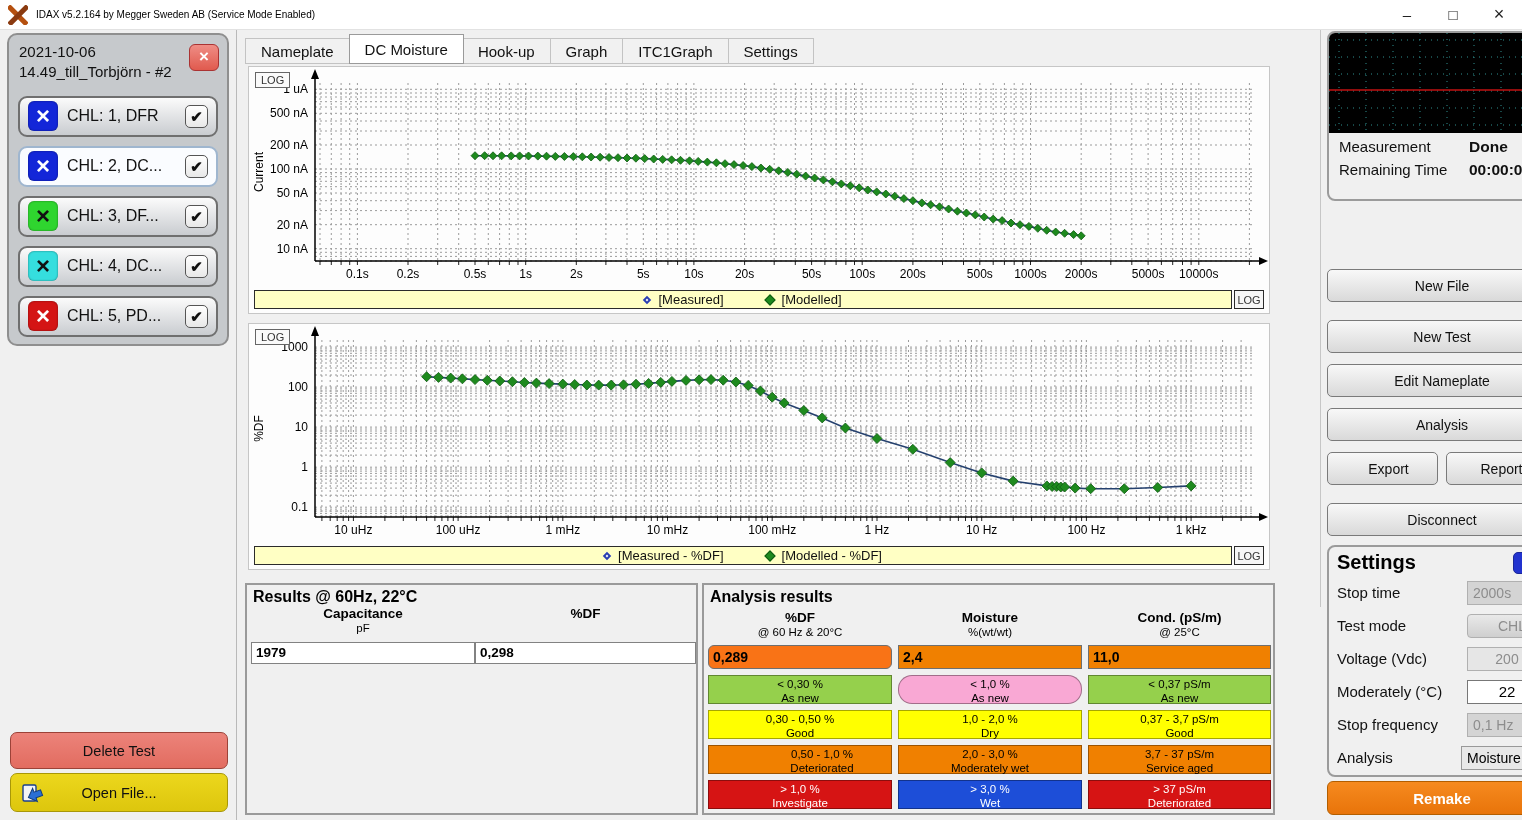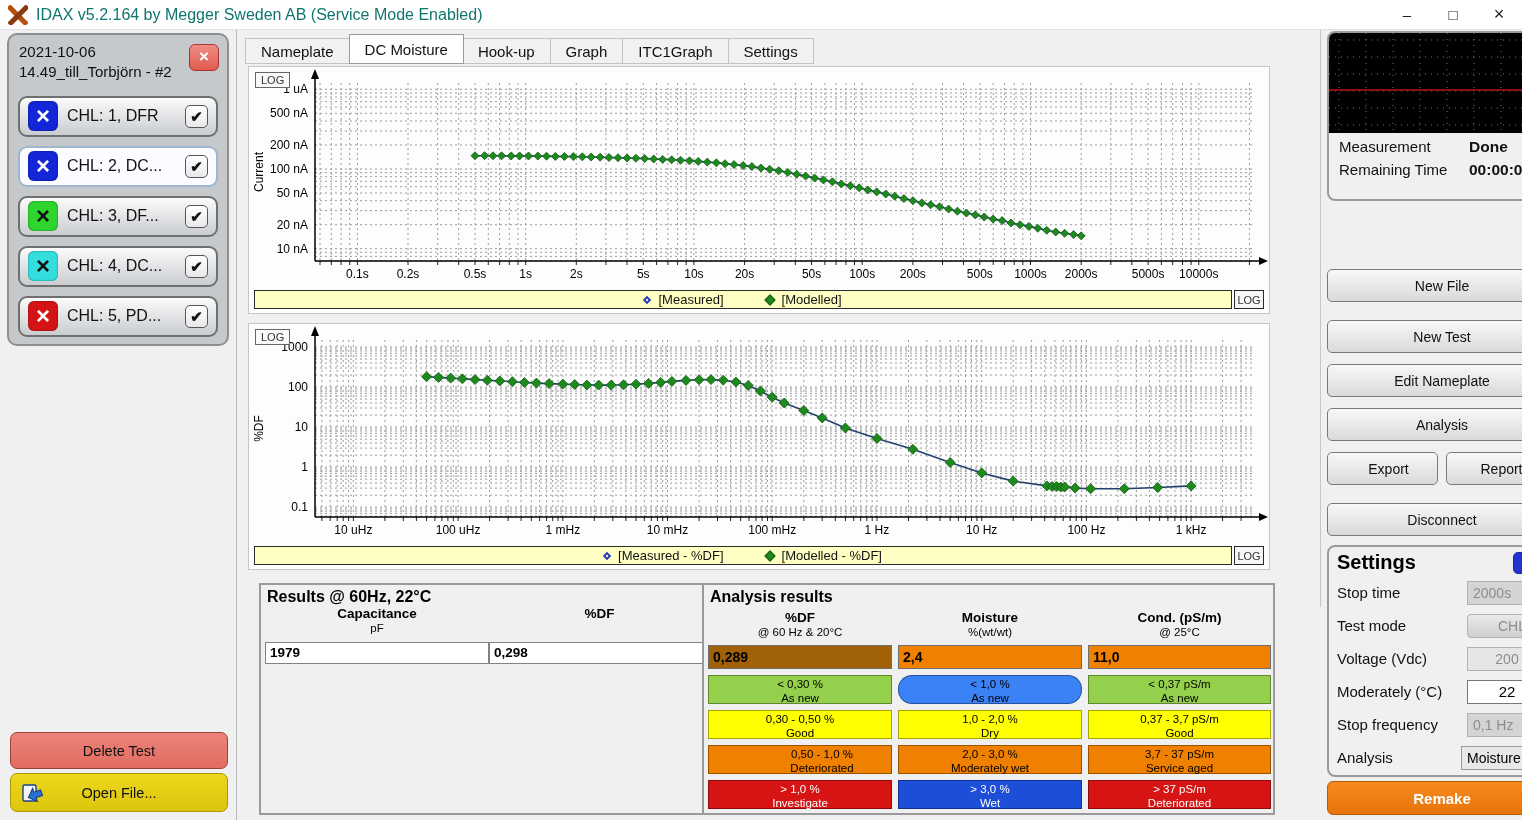--- a/index.html
+++ b/index.html
@@ -2,21 +2,21 @@
 <html><head>
 <meta charset="utf-8">
 <style>
   html,body{margin:0;padding:0;background:#777;}
   *{box-sizing:border-box;font-family:"Liberation Sans",sans-serif;}
   #window{position:relative;width:1522px;height:820px;background:#f0f0f0;outline:1px solid #3a3a3a;overflow:hidden;}
 
   
   #titlebar{position:absolute;left:0;top:0;width:1522px;height:30px;background:#ffffff;display:flex;align-items:center;border-bottom:1px solid #e2e2e2;}
   #titlebar .appicon{width:20px;height:20px;margin:0 8px 0 8px;}
-  #titlebar .title{font-size:16px;color:#0f766e;}
+  #titlebar .title{font-size:10px;color:#000000;}
   #titlebar .spacer{flex:1;}
   .winbtn{width:46px;height:29px;display:flex;align-items:center;justify-content:center;font-size:15px;color:#222;}
 
   
   #sidebar{position:absolute;left:0;top:30px;width:237px;height:790px;background:#f0f0f0;border-right:1px solid #b9b9b9;}
   #filecard{position:absolute;left:7px;top:3px;width:222px;height:313px;background:#c6c9cc;border:2px solid #8f8f8f;border-radius:10px;}
   #filecard .fhead{position:relative;padding:7px 40px 4px 10px;font-size:15px;color:#111;line-height:1.35;}
   .fclose{position:absolute;right:8px;top:9px;width:30px;height:27px;border:1px solid #a33;border-radius:6px;
           background:linear-gradient(#ef8d85,#e05a4e);color:#fff;font-weight:bold;font-size:17px;display:flex;align-items:center;justify-content:center;}
   .chl{position:relative;margin:9px 9px 0 9px;height:41px;border:2px solid #6f6f6f;border-radius:9px;
@@ -47,21 +47,21 @@
   .legend-row{position:absolute;left:5px;right:5px;bottom:4px;height:19px;display:flex;}
   .legend-bar{flex:1;background:#ffffc4;border:1px solid #2b2b2b;display:flex;align-items:center;justify-content:center;gap:42px;font-size:13px;color:#111;}
   .legend-item{display:flex;align-items:center;}
   .mk{display:inline-block;transform:rotate(45deg);margin-right:8px;}
   .mk.open{width:6px;height:6px;border:2px solid #2a3fae;background:#f4f6ff;}
   .mk.fill{width:8px;height:8px;background:#1e8a1e;border:1px solid #0e5a11;}
   .legend-log{width:30px;height:19px;margin-left:2px;border:1px solid #2b2b2b;background:#f6f6f6;font-size:11px;color:#333;display:flex;align-items:center;justify-content:center;}
   svg text{font-family:"Liberation Sans",sans-serif;font-size:12px;fill:#000;}
 
   .gpanel{position:absolute;top:553px;height:232px;border:2px solid #9a9a9a;background:#f0f0f0;padding:2px 4px;}
-  #resultsPanel{left:22px;width:453px;}
+  #resultsPanel{left:8px;width:453px;}
   #analysisPanel{left:465px;width:573px;}
   .gtitle{font-size:16px;font-weight:bold;color:#000;padding:1px 2px 0 2px;}
   #resultsPanel .cols{display:grid;grid-template-columns:224px 221px;margin-top:0;}
   .colhead{text-align:center;font-size:13.5px;font-weight:bold;line-height:1.2;}
   .colsub{text-align:center;font-size:11.5px;line-height:1.2;min-height:14px;}
   .valbox{margin-top:6px;height:22px;background:#fff;border:1px solid #828282;font-size:13.5px;font-weight:bold;padding:2px 4px;color:#000;}
   #analysisPanel .cols{display:grid;grid-template-columns:184px 184px 183px;column-gap:6px;margin-top:4px;}
   .avall{margin-top:5px;height:24px;border:1px solid #6f6f6f;font-size:14px;font-weight:bold;padding:3px 4px;color:#000;}
   .arow{margin-top:6px;height:29px;border:1px solid rgba(0,0,0,.35);text-align:center;font-size:11.5px;line-height:1.22;padding-top:1px;color:#000;}
 
@@ -730,21 +730,21 @@
         </div>
       </div>
     </div>
 
     <div class="gpanel" id="analysisPanel">
       <div class="gtitle">Analysis results</div>
       <div class="cols">
         <div>
           <div class="colhead">%DF</div>
           <div class="colsub">@ 60 Hz &amp; 20°C</div>
-          <div class="avall" style="background: #a16207;">0,289</div>
+          <div class="avall" style="background: #f97316; border-radius: 6px;">0,289</div>
           <div class="arow" style="background: rgb(149, 208, 76); color: rgb(0, 0, 0);">
               <div>&lt; 0,30 %</div>
               <div>As new</div>
             </div>
           <div class="arow" style="background: rgb(255, 255, 0); color: rgb(0, 0, 0);">
               <div>0,30 - 0,50 %</div>
               <div>Good</div>
             </div>
           <div class="arow" style="background: rgb(240, 128, 0); color: rgb(0, 0, 0); padding-left: 44px;">
               <div>0,50 - 1,0 %</div>
@@ -752,21 +752,21 @@
             </div>
           <div class="arow" style="background: rgb(214, 20, 20); color: rgb(255, 255, 255);">
               <div>&gt; 1,0 %</div>
               <div>Investigate</div>
             </div>
         </div>
         <div>
           <div class="colhead">Moisture</div>
           <div class="colsub">%(wt/wt)</div>
           <div class="avall" style="background: rgb(240, 128, 0);">2,4</div>
-          <div class="arow" style="background: #3b82f6; color: rgb(0, 0, 0); border-radius: 14px;">
+          <div class="arow" style="background: #f9a8d4; color: rgb(0, 0, 0); border-radius: 14px;">
               <div>&lt; 1,0 %</div>
               <div>As new</div>
             </div>
           <div class="arow" style="background: rgb(255, 255, 0); color: rgb(0, 0, 0);">
               <div>1,0 - 2,0 %</div>
               <div>Dry</div>
             </div>
           <div class="arow" style="background: rgb(240, 128, 0); color: rgb(0, 0, 0);">
               <div>2,0 - 3,0 %</div>
               <div>Moderately wet</div>

